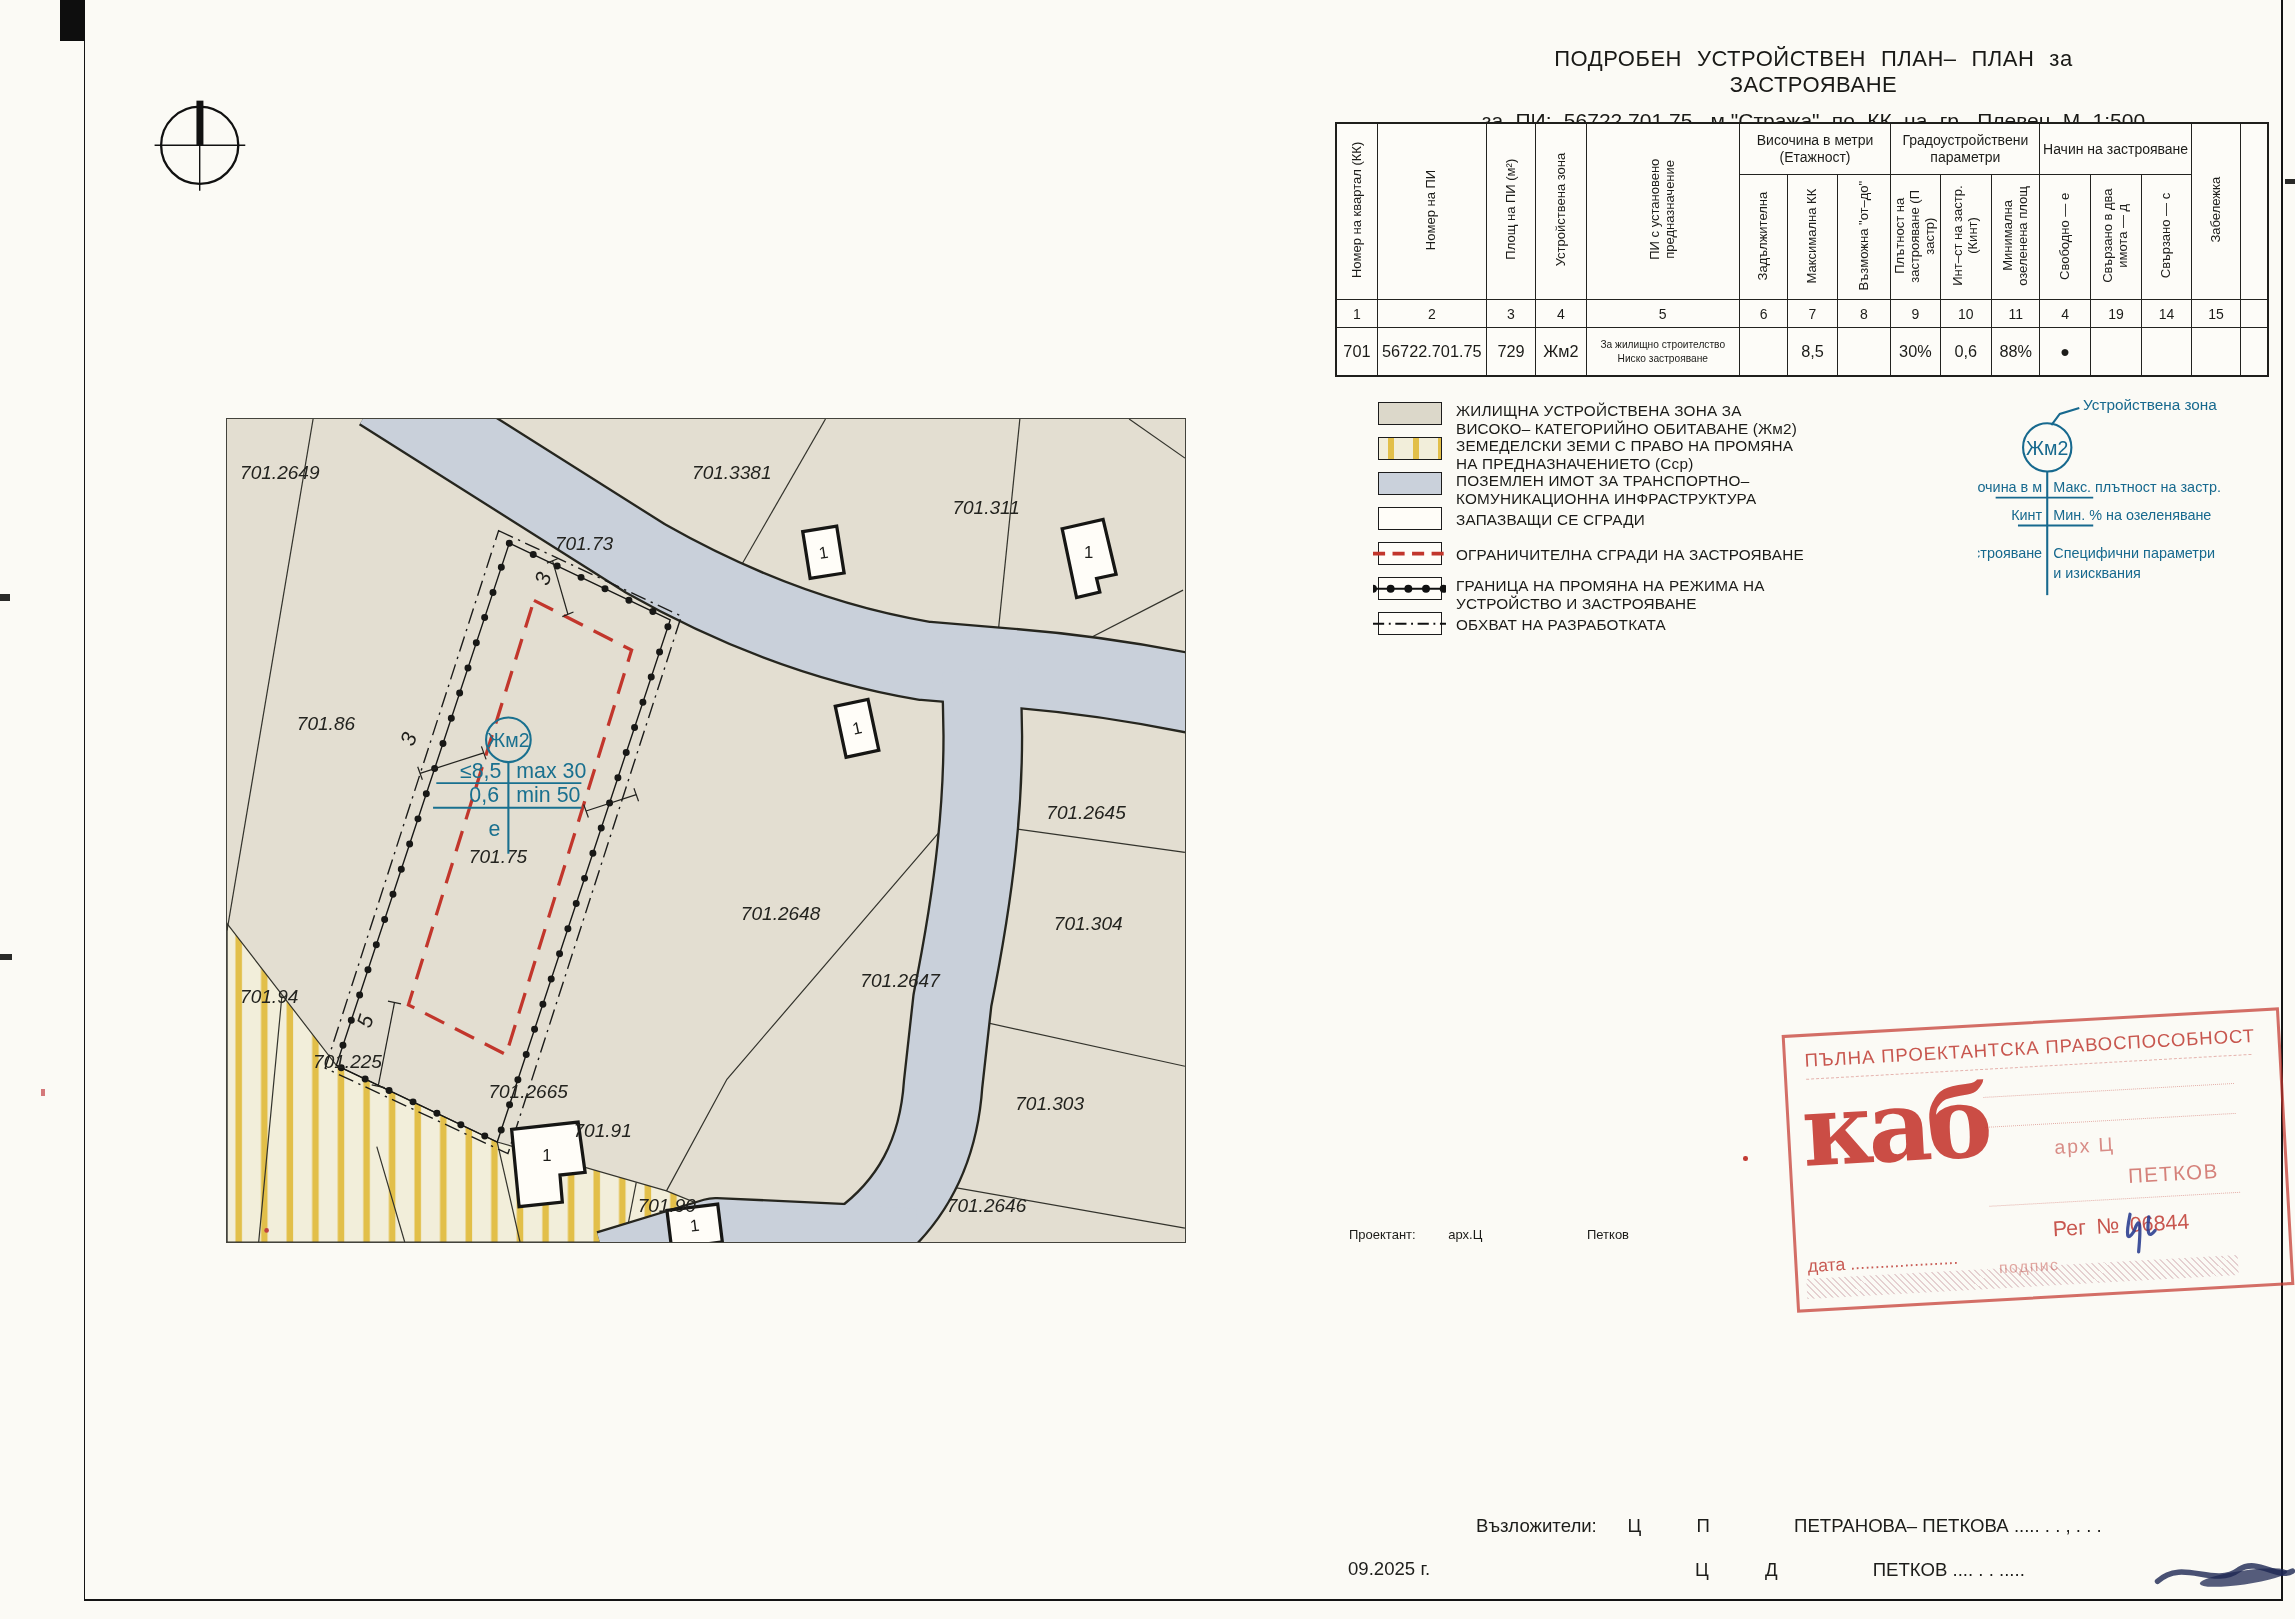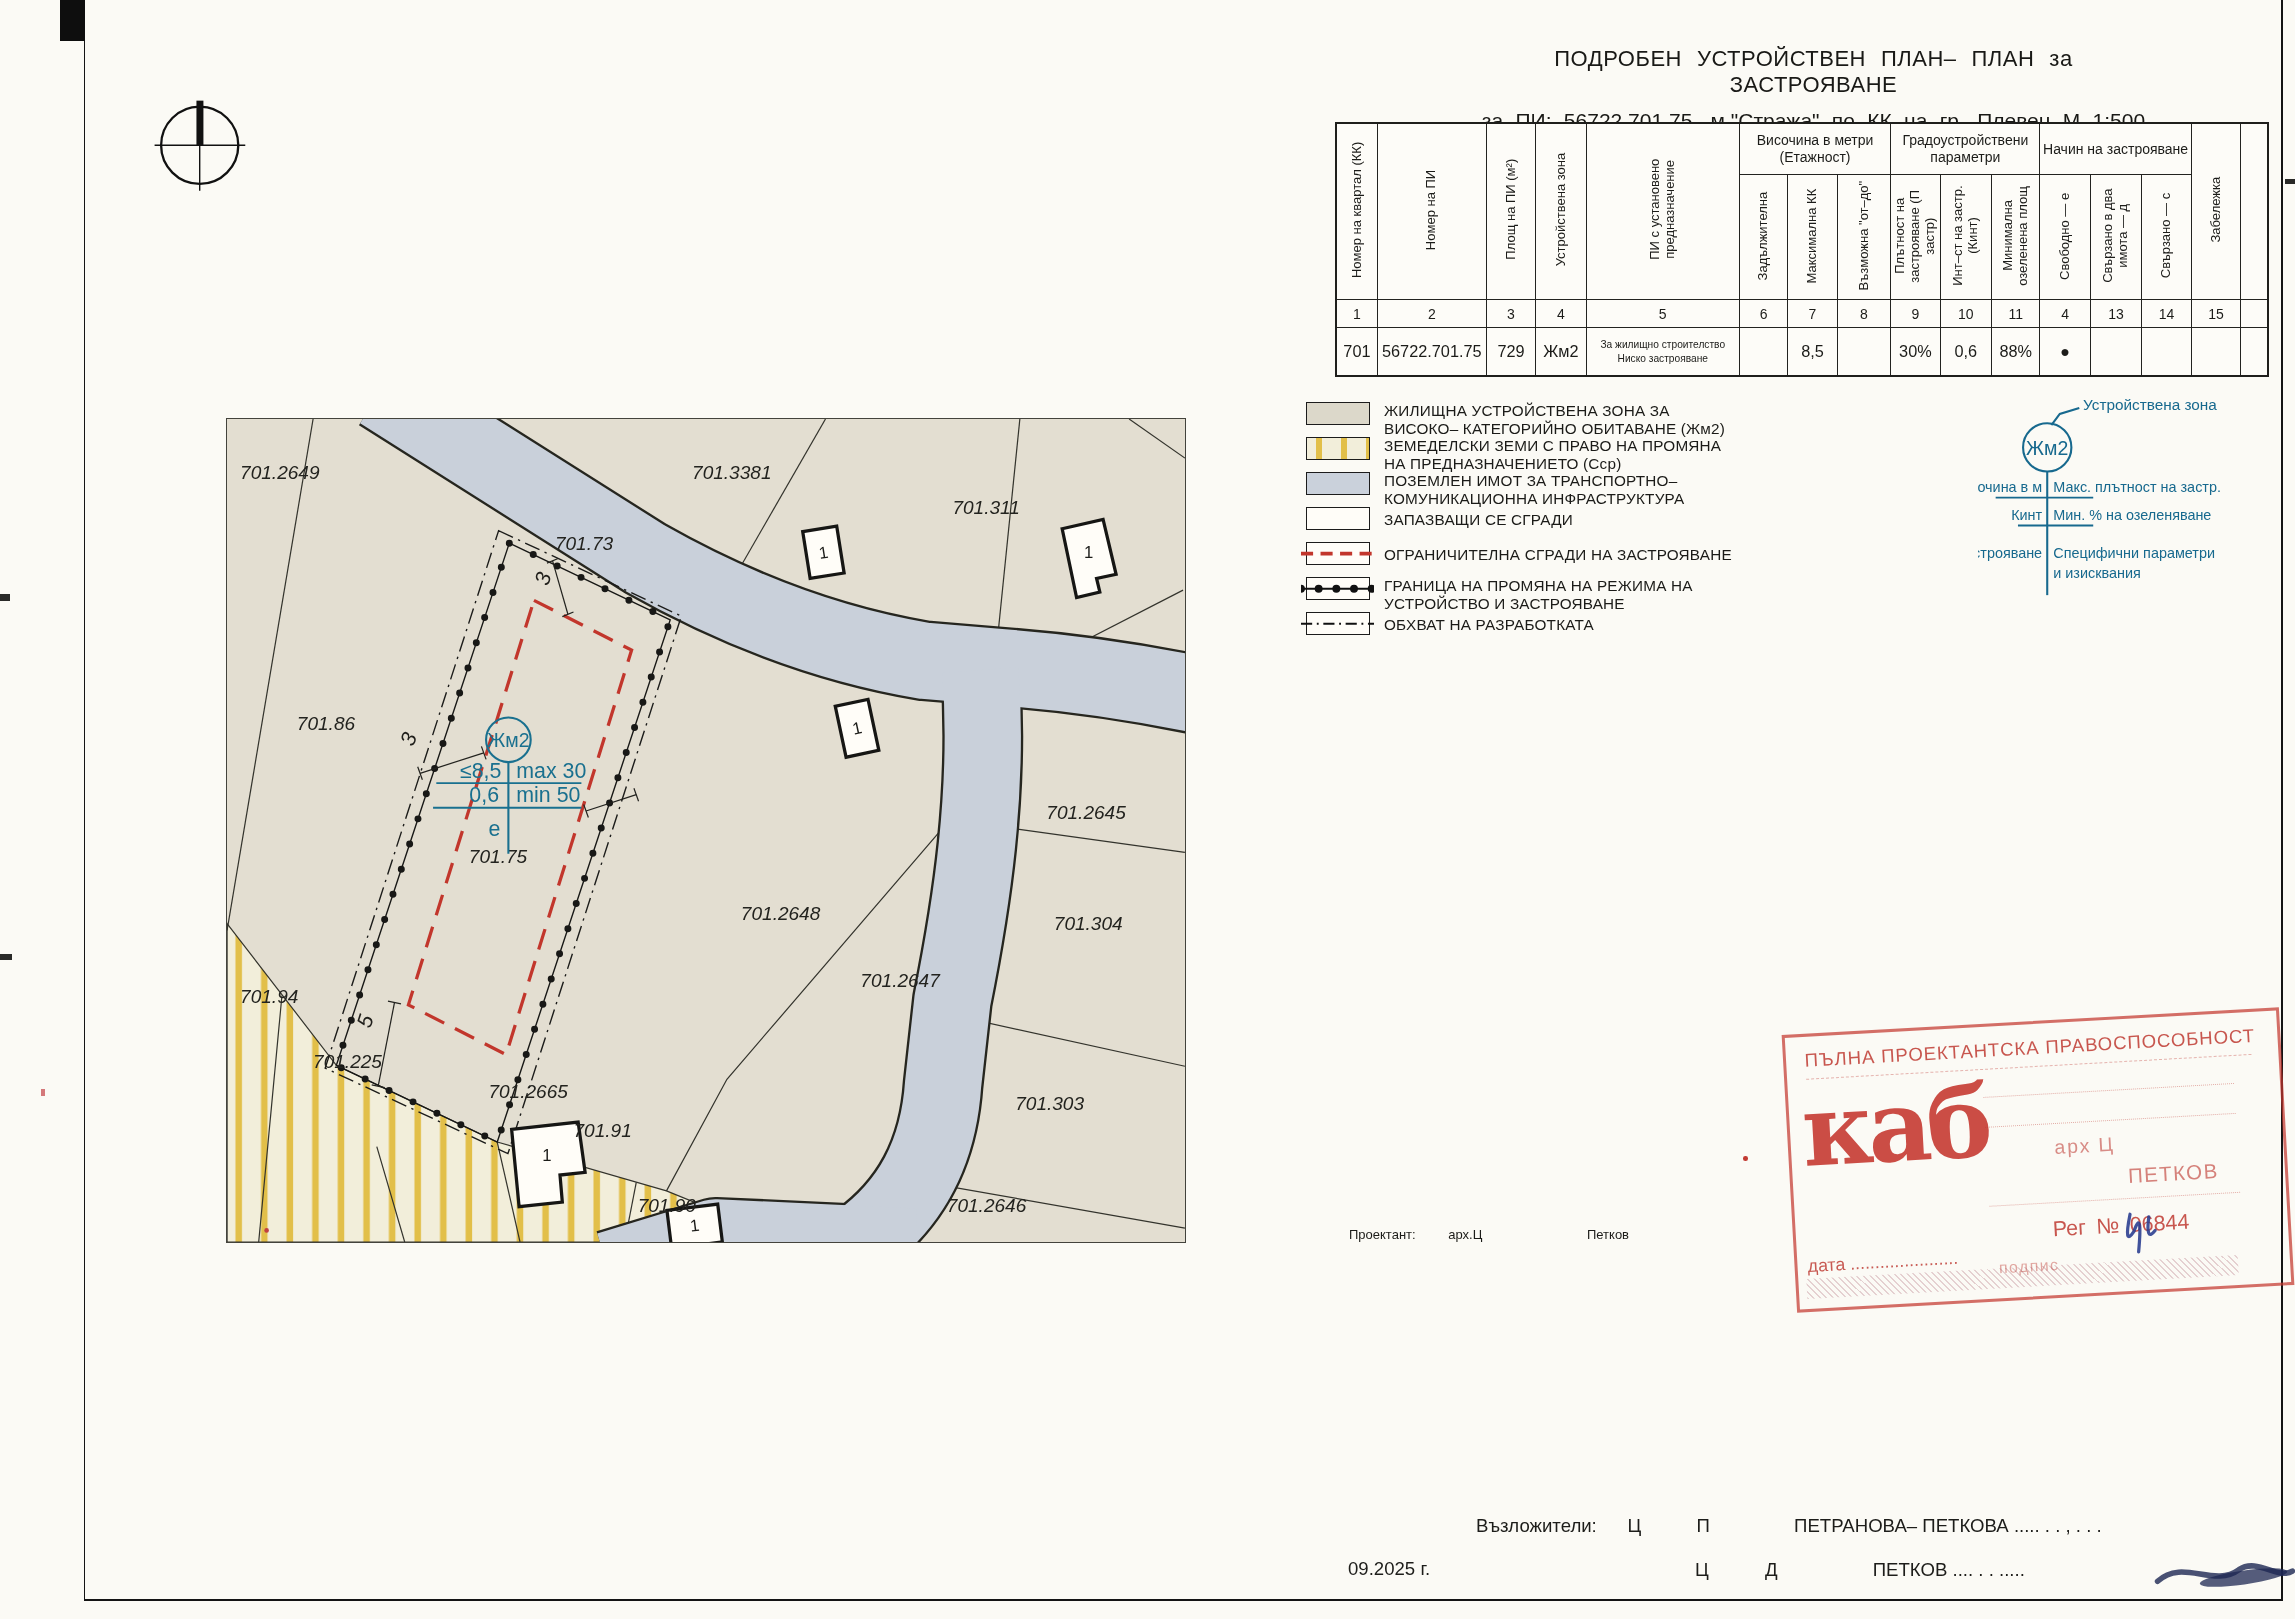--- a/index.html
+++ b/index.html
@@ -29,21 +29,21 @@
   tr.sub th{height:124px}
   .vt{writing-mode:vertical-rl;transform:rotate(180deg);font-size:13px;line-height:1.15;
       display:inline-block;max-height:165px;padding:1.9px 0.9px}
   tr.sub .vt{max-height:116px}
   tr.nums td{height:27px;font-size:14px}
   tr.drow td{height:47px;font-size:16.3px}
   .cell5{font-size:10.2px;line-height:1.3}
   .bigdot{font-size:16px}
 
   
-  .legend{left:1306px;top:401px;width:632px}
+  .legend{left:1378px;top:401px;width:632px}
   .leg-item{display:flex;align-items:flex-start;height:35px}
   .sw{width:62px;height:21.4px;border:1.9px solid #1c1c1c;flex:none;margin-right:14px;
       position:relative;background:#fffdf8;margin-top:0.9px}
   .sw-zh{background:#dcd8ca}
   .sw-ag{background:repeating-linear-gradient(90deg,#f2eeda 0 9.3px,#e2bf49 9.3px 15.3px,#f2eeda 15.3px 25px)}
   .sw-rd{background:#cad1db}
   .leg-label{font-size:15.3px;line-height:1.2;letter-spacing:0.2px;color:#1b1b18;padding-top:0.9px}
   .leg-line-svg{position:absolute;left:-5.6px;top:0;width:73px;height:21.4px}
 
   
@@ -155,21 +155,21 @@
     <td>3</td>
     <td>4</td>
     <td>5</td>
     <td>6</td>
     <td>7</td>
     <td>8</td>
     <td>9</td>
     <td>10</td>
     <td>11</td>
     <td>4</td>
-    <td>13</td>
+    <td>19</td>
     <td>14</td>
     <td>15</td>
     <td></td>
   </tr>
   <tr class="drow">
     <td>701</td>
     <td>56722.701.75</td>
     <td>729</td>
     <td>Жм2</td>
     <td>

